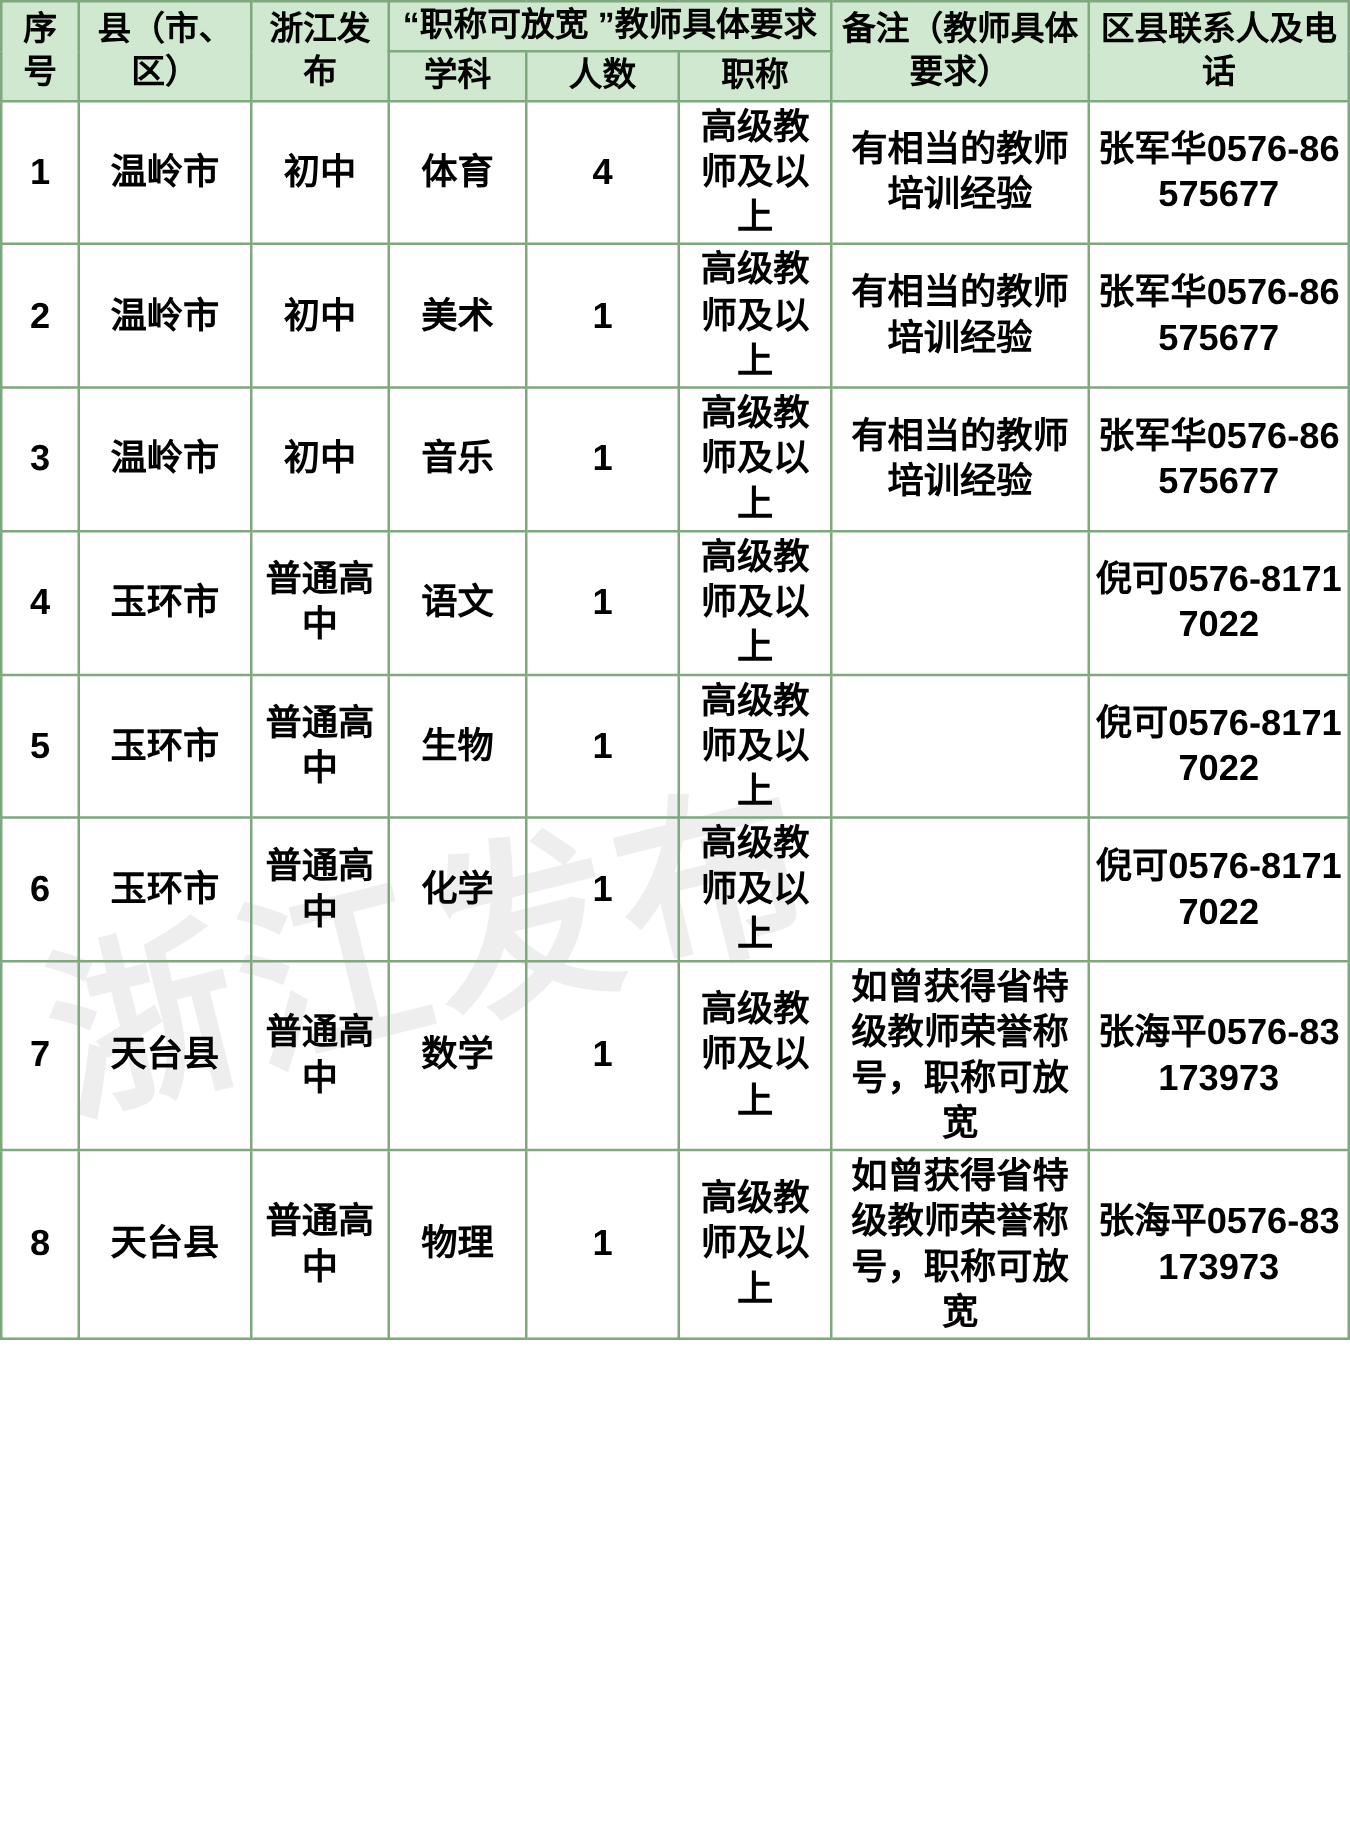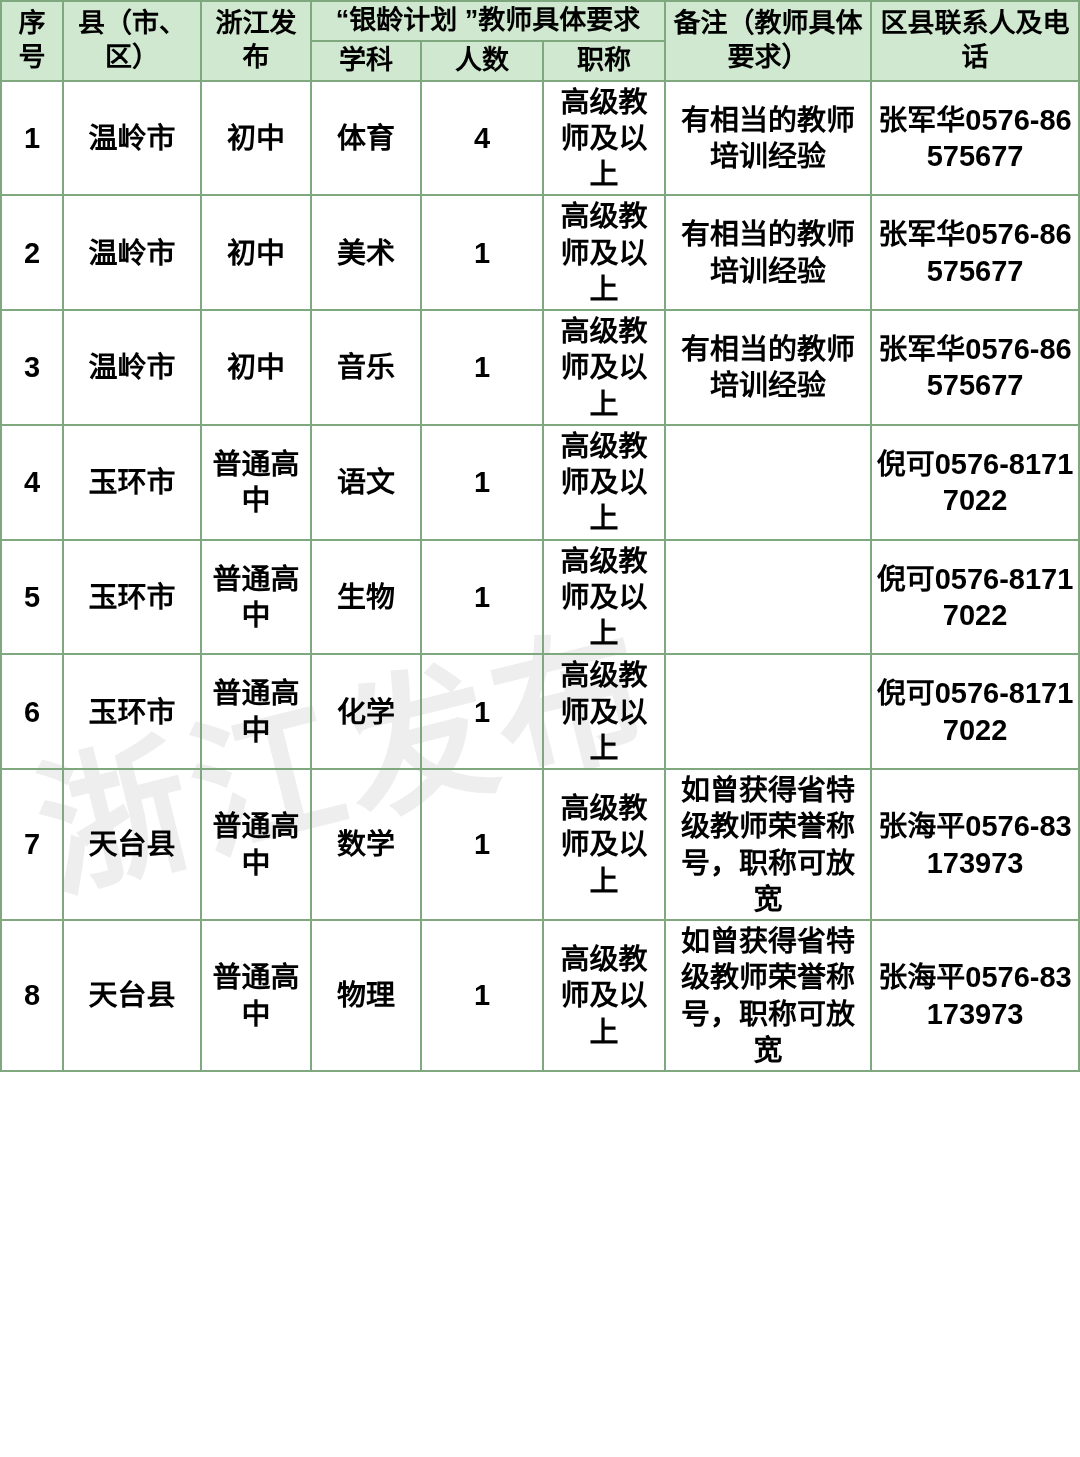--- a/index.html
+++ b/index.html
@@ -97,21 +97,21 @@
       <col class="c4">
         <col class="c5">
         <col class="c6">
         <col class="c7">
     </colgroup>
     <thead>
       <tr>
         <th rowspan="2">序号</th>
         <th rowspan="2">县（市、区）</th>
         <th rowspan="2">浙江发布</th>
-        <th colspan="3">“银龄计划 ”教师具体要求</th>
+        <th colspan="3">“职称可放宽 ”教师具体要求</th>
         <th rowspan="2">备注（教师具体要求）</th>
         <th rowspan="2">区县联系人及电话</th>
       </tr>
       <tr>
         <th>学科</th>
         <th>人数</th>
         <th>职称</th>
       </tr>
     </thead>
     <tbody>

